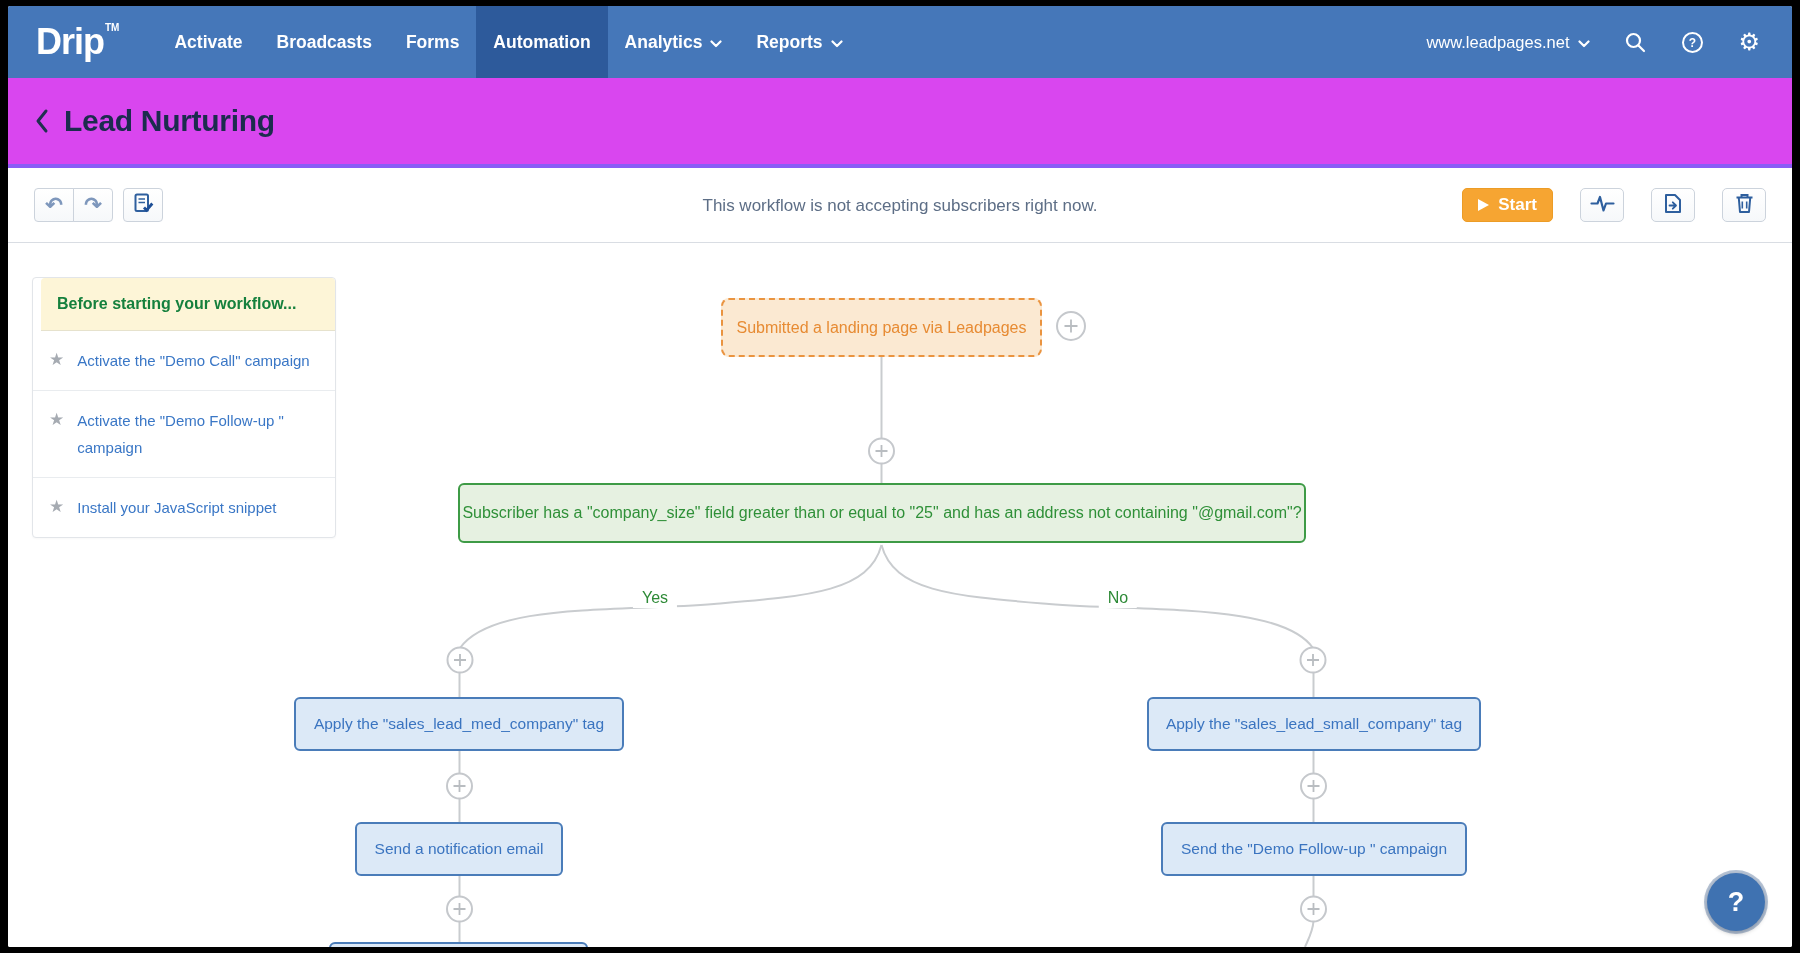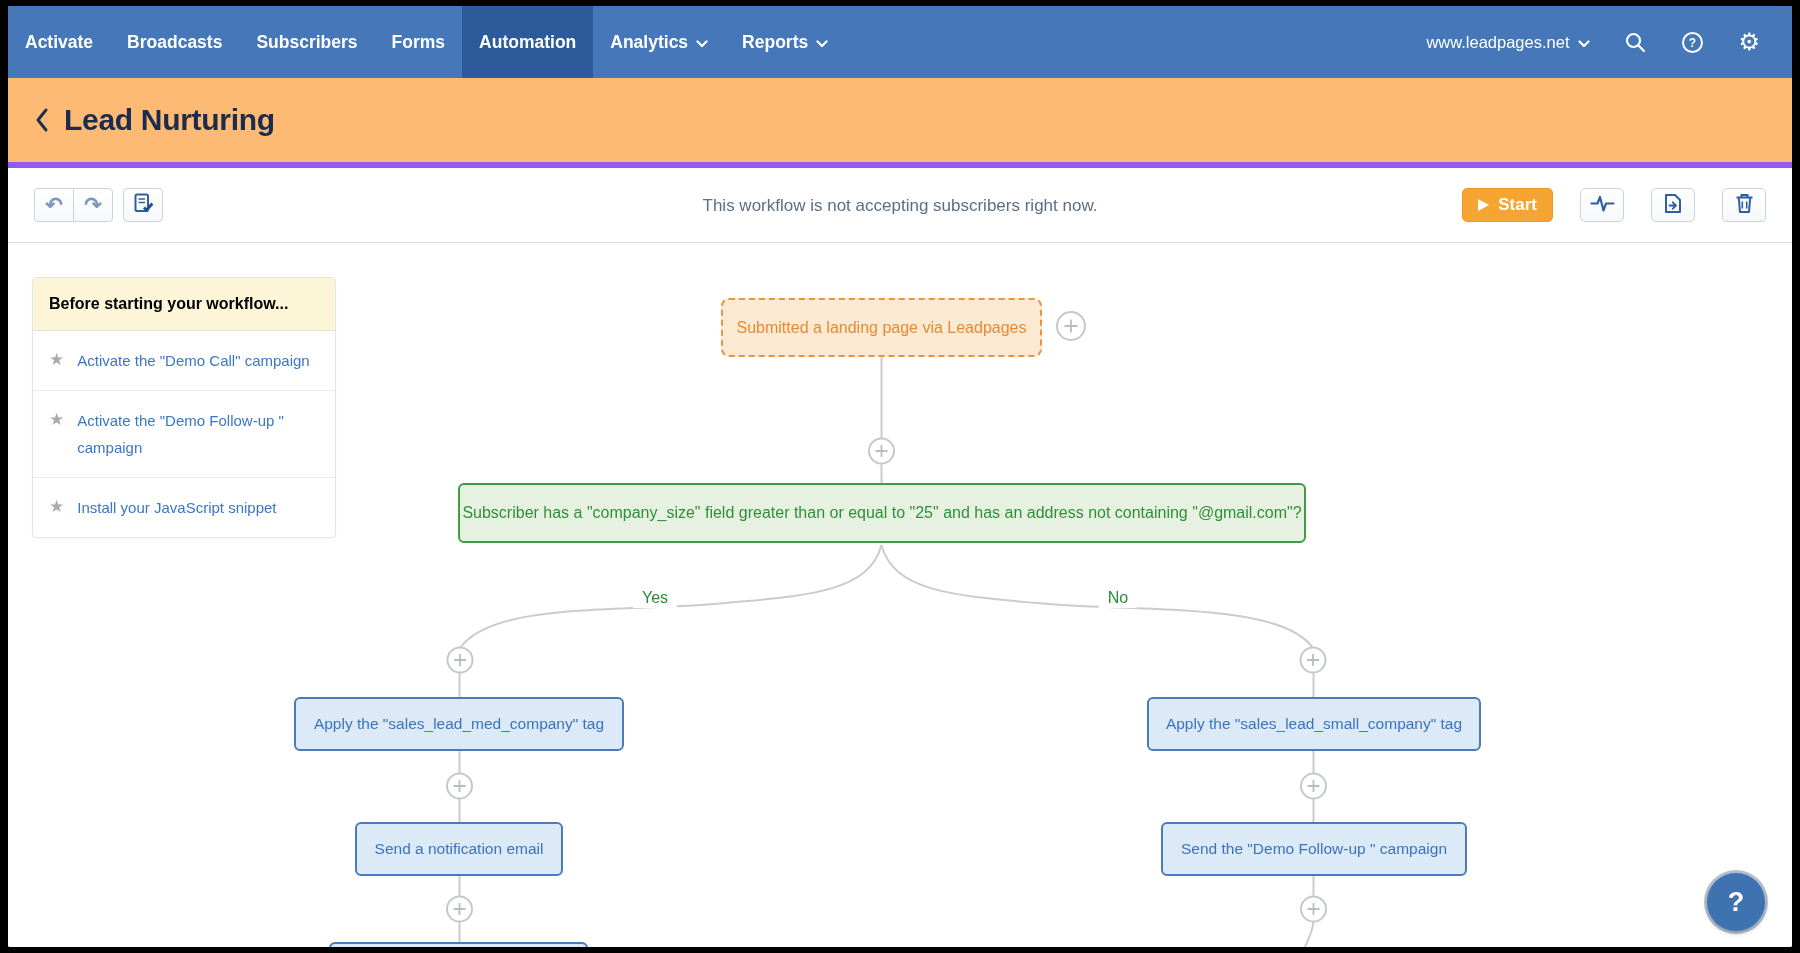--- a/index.html
+++ b/index.html
@@ -12,21 +12,21 @@
   .brand .tm{font-size:10px;font-weight:bold;margin-top:16px;margin-left:1px;}
   .nav-items{display:flex;align-items:stretch;height:72px;}
   .nav-item{display:flex;align-items:center;gap:8px;padding:0 17px;color:#fff;font-size:17.5px;font-weight:bold;cursor:pointer;}
   .nav-item.active{background:#2d5a9b;}
   .nav-right{margin-left:auto;display:flex;align-items:center;gap:34px;padding-right:32px;}
   .account{display:flex;align-items:center;gap:9px;color:#fff;font-size:16.5px;cursor:pointer;}
   .nav-icon{display:flex;align-items:center;justify-content:center;cursor:pointer;}
   .gear-glyph{color:#fff;font-size:24px;line-height:24px;}
 
   
-  .page-head{position:absolute;left:0;top:72px;width:100%;height:90px;background:#fdba74;border-bottom:6px solid #8b5cf6;display:flex;align-items:center;padding-left:26px;box-sizing:border-box;}
+  .page-head{position:absolute;left:0;top:72px;width:100%;height:90px;background:#d946ef;border-bottom:4px solid #8b5cf6;display:flex;align-items:center;padding-left:26px;box-sizing:border-box;}
   .back-btn{display:flex;align-items:center;cursor:pointer;margin-right:14px;}
   .page-title{font-size:30px;font-weight:bold;color:#1c2c4e;letter-spacing:-0.3px;}
 
   
   .toolbar{position:absolute;left:0;top:163px;width:100%;height:73px;background:#fff;border-bottom:1px solid #d9dde3;}
   .tb-left{position:absolute;left:26px;top:19px;display:flex;align-items:center;gap:10px;}
   .btn-group{display:flex;}
   .tb-btn{width:40px;height:34px;background:linear-gradient(#ffffff,#f6f8fa);border:1px solid #ccd3dc;display:flex;align-items:center;justify-content:center;cursor:pointer;box-sizing:border-box;}
   .btn-group .tb-btn:first-child{border-radius:4px 0 0 4px;}
   .btn-group .tb-btn:last-child{border-radius:0 4px 4px 0;margin-left:-1px;}
@@ -48,44 +48,45 @@
   g[data-interactable="true"]{cursor:pointer;}
 
   .node{position:absolute;display:flex;align-items:center;justify-content:center;text-align:center;box-sizing:border-box;cursor:pointer;}
   .node.trigger{border:2px dashed #ea9440;border-radius:8px;background:#fbe9d2;color:#e78b33;font-size:16px;}
   .node.condition{border:2px solid #3e9b46;border-radius:6px;background:#e6f1e1;color:#2f9038;font-size:16px;}
   .node.action{border:2px solid #4a7cb9;border-radius:6px;background:#dce9f7;color:#3a74c0;font-size:15.5px;}
   .branch-label{position:absolute;transform:translateX(-50%);background:#fff;padding:1px 9px;color:#2e8a37;font-size:16px;}
 
   
   .panel{position:absolute;left:24px;top:34px;width:302px;background:#fff;border:1px solid #e2e5e9;border-radius:4px;box-shadow:0 1px 2px rgba(0,0,0,0.03);}
-  .panel-head{background:#fdf5d7;border-bottom:1px solid #e6e2cd;border-radius:4px 4px 0 0;padding:17px 16px;font-size:16px;font-weight:bold;color:#000000;}
+  .panel-head{background:#fdf5d7;border-bottom:1px solid #e6e2cd;border-radius:4px 4px 0 0;padding:17px 16px;font-size:16px;font-weight:bold;color:#15803d;margin-left:8px;}
   .panel-row{display:flex;gap:13px;padding:16px;border-bottom:1px solid #e9ecef;align-items:flex-start;}
   .panel-row:last-child{border-bottom:none;}
   .star-glyph{color:#a6abb2;font-size:17px;line-height:26px;}
   .panel-link{color:#3a77c6;font-size:15px;line-height:27px;cursor:pointer;}
 
   
   .help-fab{position:absolute;left:1699px;top:867px;width:58px;height:58px;border-radius:50%;background:#3f72b1;box-shadow:0 0 0 3px rgba(47,83,136,0.35),0 2px 5px rgba(0,0,0,0.3);display:flex;align-items:center;justify-content:center;color:#fff;font-size:27px;font-weight:bold;cursor:pointer;}
 </style>
 </head>
 <body>
 
 <div class="screen" data-interactable="false">
 
   <div class="nav" data-interactable="false">
+    <div class="brand" data-interactable="true">
+      <span class="word" data-interactable="false">Drip</span>
+      <span class="tm" data-interactable="false">TM</span>
+    </div>
     <div class="nav-items" data-interactable="false">
       <div class="nav-item" data-interactable="true">
           <span data-interactable="false">Activate</span>
         </div>
       <div class="nav-item" data-interactable="true">
           <span data-interactable="false">Broadcasts</span>
-        </div>
-      <div class="nav-item" data-interactable="true">
-          <span data-interactable="false">Subscribers</span>
         </div>
       <div class="nav-item" data-interactable="true">
           <span data-interactable="false">Forms</span>
         </div>
       <div class="nav-item active" data-interactable="true">
           <span data-interactable="false">Automation</span>
         </div>
       <div class="nav-item" data-interactable="true">
         <span data-interactable="false">Analytics</span>
         <span data-interactable="false"><svg width="12" height="8" viewBox="0 0 12 8">

